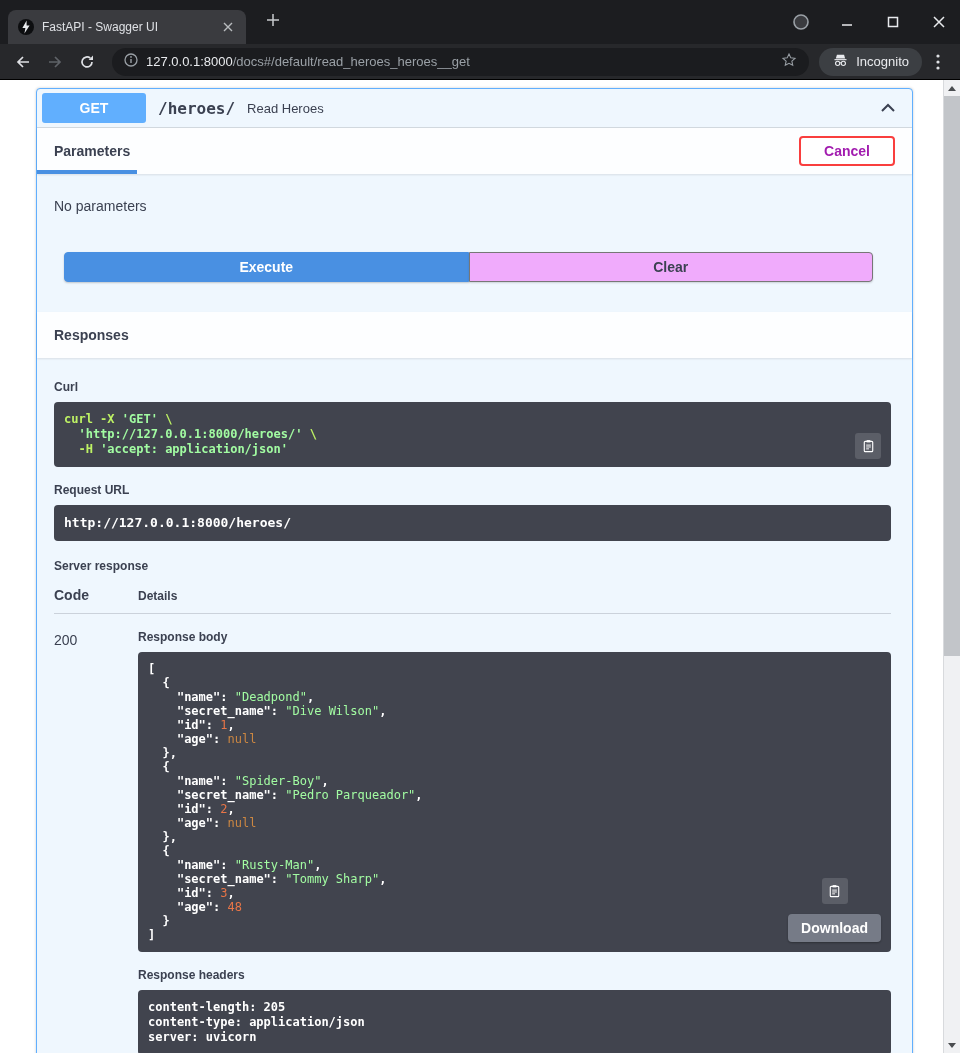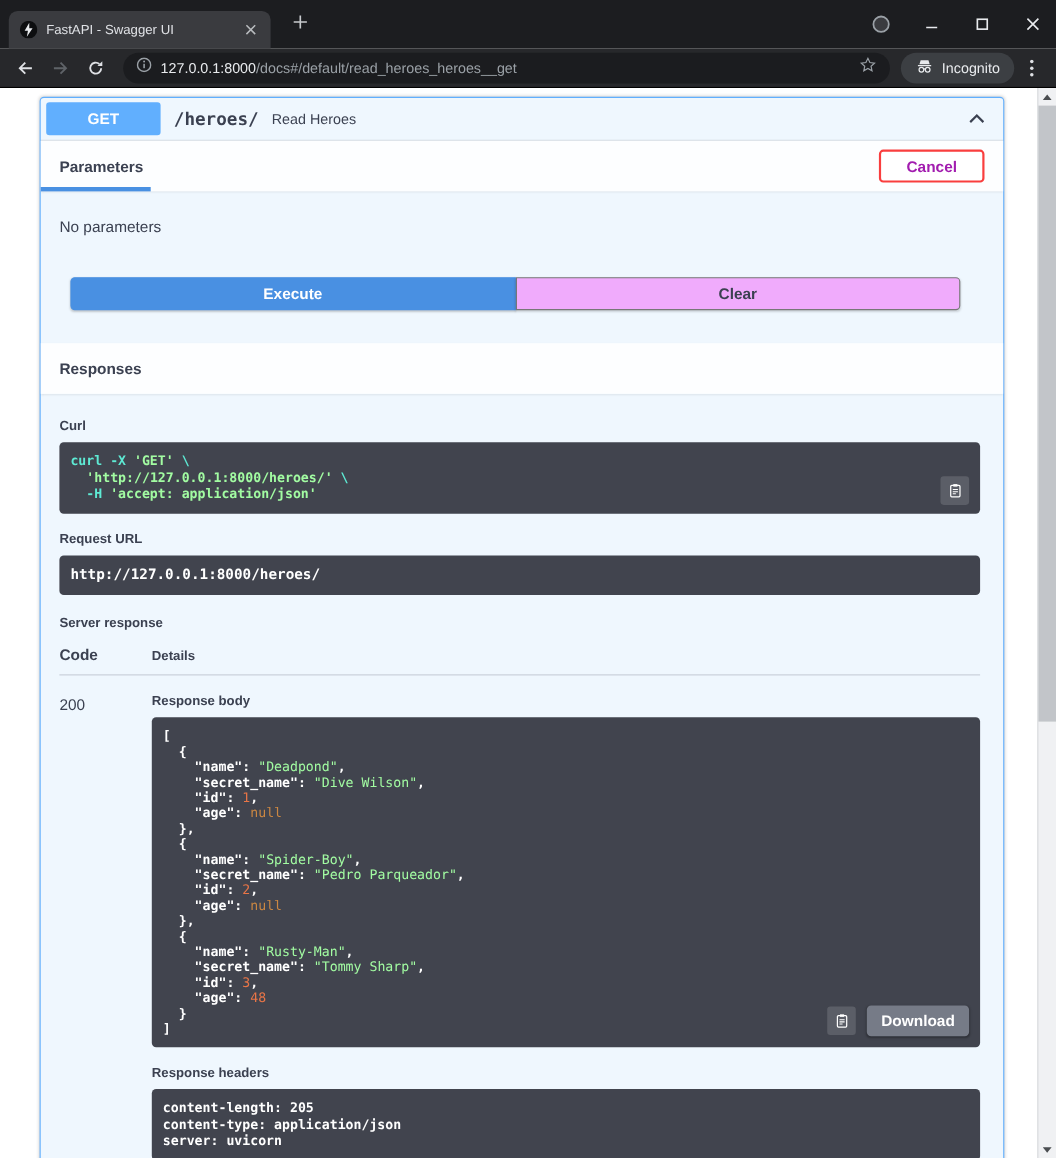--- a/index.html
+++ b/index.html
@@ -81,29 +81,29 @@
   .code-header { font-size:14px; font-weight:700; }
   .details-header { font-size:12px; font-weight:700; }
   .resp-row { display:flex; padding-top:16px; }
   .status-code { font-size:14px; padding-top:2px; }
   .col-details { flex:1; min-width:0; }
 
   .body-wrap { position:relative; margin-bottom:16px; }
   .body-code { font-size:12px; line-height:14px; font-weight:400; }
   .headers-code { font-size:12px; line-height:15px; font-weight:700; }
 
-  .block-controls { position:absolute; right:10px; bottom:10px; display:flex; gap:10px; align-items:center; }
+  .block-controls { position:absolute; right:10px; bottom:10px; display:flex; gap:10px; align-items:center;flex-direction:column; }
   .copy-btn { width:26px; height:26px; border-radius:3px; background:rgba(255,255,255,.14);
               display:flex; align-items:center; justify-content:center; cursor:pointer; }
   .curl-copy { position:absolute; right:10px; bottom:8px; }
   .download-btn { background:#767b87; color:#fff; font-weight:700; font-size:14px; border:none;
                   padding:6px 13px; border-radius:4px; cursor:pointer; box-shadow:0 1px 2px rgba(0,0,0,.3); }
 
   
-  .tok-plain { color:#5eead4; }
+  .tok-plain { color:#bef264; }
   .tok-str   { color:#a2fca2; }
   .tok-key   { color:#ffffff; font-weight:700; }
   .tok-punc  { color:#ffffff; font-weight:700; }
   .tok-num   { color:#e87547; }
   .tok-null  { color:#cb8742; }
 </style>
 </head>
 <body>
 
 <div class="tabbar">

